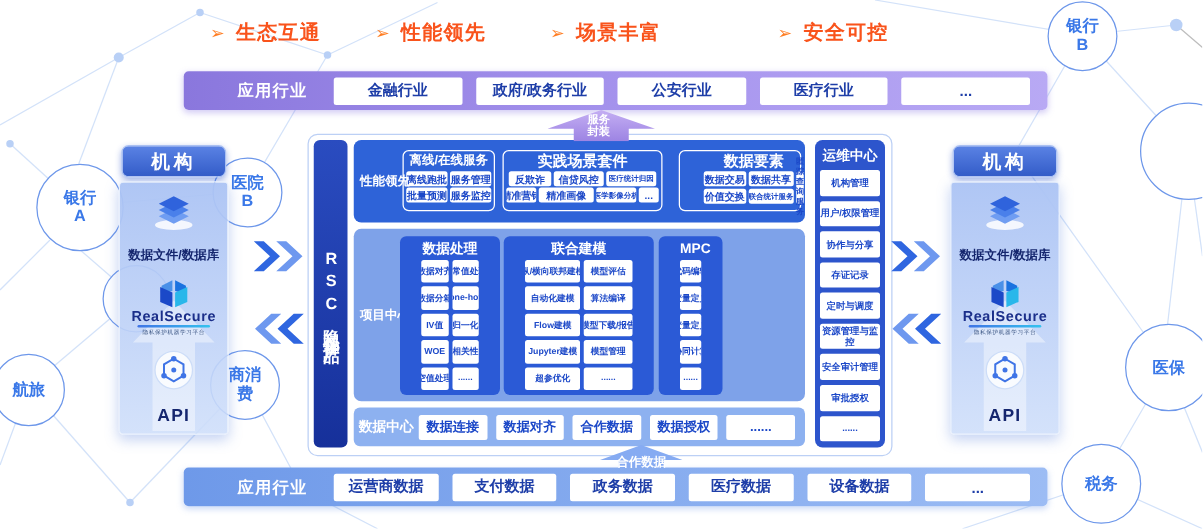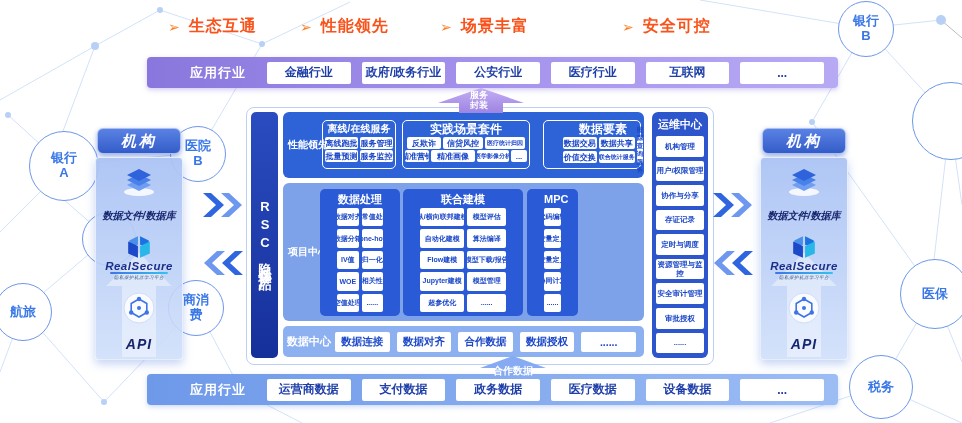--- a/index.html
+++ b/index.html
@@ -86,21 +86,21 @@
             display:flex;align-items:center;justify-content:center;text-align:center;flex:1;line-height:1.2;padding:1px 0;}
 
   
   .arrow-wrap{z-index:4;}
   .arrow-label{position:absolute;color:#fff;font-weight:bold;z-index:5;line-height:1.15;text-align:center;}
 
   
   .chev{position:absolute;z-index:4;}
 
   
-  .org{position:absolute;top:128px;width:88px;z-index:5;font-style:italic;}
+  .org{position:absolute;top:116px;width:88px;z-index:5;}
   .org-head{margin:0 2px;height:24px;background:linear-gradient(180deg,#5a82e4,#335cc8);
             border:1px solid #aac0f2;border-radius:6px;color:#fff;font-weight:bold;font-size:15px;
             display:flex;align-items:center;justify-content:center;letter-spacing:3px;
             box-shadow:0 2px 5px rgba(40,80,200,.45);}
   .org-body{position:relative;margin-top:3px;height:203px;border-radius:4px;
             background:linear-gradient(180deg,rgba(171,195,244,.95),rgba(206,222,250,.88));
             border:1px solid #e6eefc;box-shadow:0 4px 10px rgba(90,130,220,.35);
             display:flex;flex-direction:column;align-items:center;justify-content:space-between;
             box-sizing:border-box;padding:9px 4px 7px;overflow:hidden;}
   .org-arrow{position:absolute;left:12%;bottom:2px;width:76%;height:52%;
@@ -203,21 +203,20 @@
     <span class="txt">安全可控</span>
   </div>
 
   <div class="bar bar-top">
     <div class="bar-label">应用行业</div>
     <div class="bar-chips">
       <div class="chip-lg">金融行业</div>
       <div class="chip-lg">政府/政务行业</div>
       <div class="chip-lg">公安行业</div>
       <div class="chip-lg">医疗行业</div>
-      <div class="chip-lg">互联网</div>
       <div class="chip-lg">...</div>
     </div>
   </div>
 
   <svg class="abs arrow-wrap" style="left:438px;top:88px;" width="86" height="25" viewBox="0 0 86 25">
     <defs>
         <linearGradient id="pg" x1="0" y1="0" x2="0" y2="1">
       <stop offset="0" stop-color="#c4aef3"></stop>
           <stop offset="1" stop-color="#9d84e3"></stop>
     </linearGradient>

